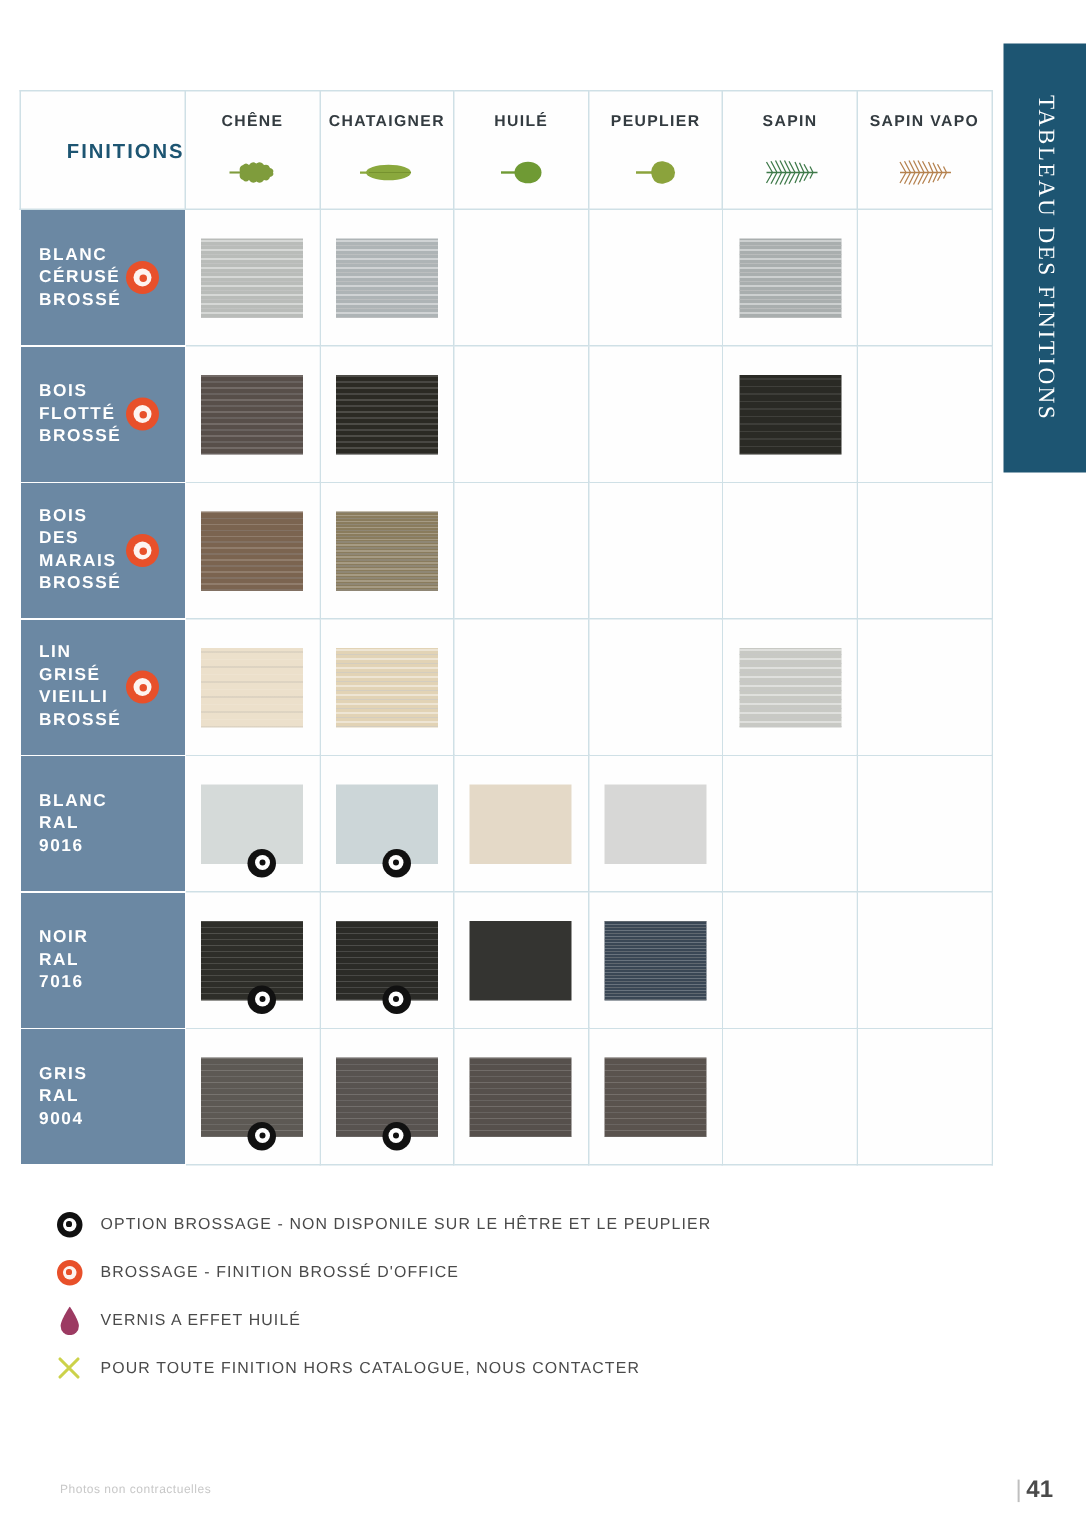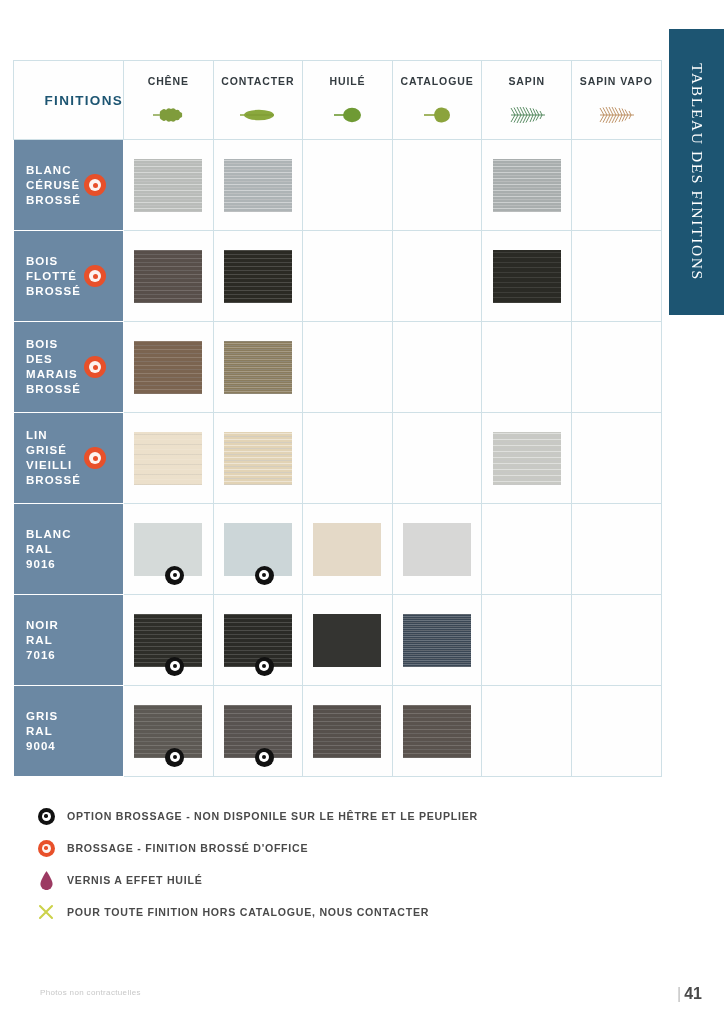--- a/index.html
+++ b/index.html
@@ -161,21 +161,20 @@
     width:26px;
     display:flex;align-items:center;justify-content:center;
     flex:0 0 26px;
   }
   .lg-txt{
     color:#4a4a4a;
     font-size:10.6px;
     letter-spacing:0.75px;
     margin-left:8px;
     white-space:nowrap;
-    font-weight:bold;
   }
   .ic-blk{
     width:17px;height:17px;border-radius:50%;
     background:#111111;position:relative;
     display:flex;align-items:center;justify-content:center;
   }
   .ic-blk::before{content:"";position:absolute;width:9px;height:9px;border-radius:50%;background:#fff;}
   .ic-blk::after{content:"";position:absolute;width:3.5px;height:3.5px;border-radius:50%;background:#111;}
   .ic-org{
     width:17px;height:17px;border-radius:50%;
@@ -221,40 +220,40 @@
       <th class="hdr-cell">
         <span class="hdr-name">CHÊNE</span>
         <span class="leaf-wrap">
           <svg width="36" height="18" viewBox="0 0 36 18">
               <path d="M3 9 L10 9 M12 4 Q14 2 16 4 Q18 1 21 3 Q24 1 26 4 Q29 3 30 6 Q33 7 32 9 Q33 11 30 12 Q29 15 26 14 Q24 17 21 15 Q18 17 16 14 Q14 16 12 14 Q9 13 10 9 Q9 5 12 4 Z" fill="#7f9c3c"></path>
               <path d="M3 9 L12 9" stroke="#7f9c3c" stroke-width="1.4"></path>
             </svg>
         </span>
       </th>
       <th class="hdr-cell">
-        <span class="hdr-name">CONTACTER</span>
+        <span class="hdr-name">CHATAIGNER</span>
         <span class="leaf-wrap">
           <svg width="42" height="18" viewBox="0 0 42 18">
               <ellipse cx="22" cy="9" rx="15" ry="5.2" fill="#8aa83d"></ellipse>
               <path d="M3 9 L9 9" stroke="#8aa83d" stroke-width="1.5"></path>
               <path d="M9 9 L37 9" stroke="#76922f" stroke-width="0.7"></path>
             </svg>
         </span>
       </th>
       <th class="hdr-cell">
         <span class="hdr-name">HUILÉ</span>
         <span class="leaf-wrap">
           <svg width="34" height="18" viewBox="0 0 34 18">
               <ellipse cx="22" cy="9" rx="9" ry="7.2" fill="#6f9a34"></ellipse>
               <path d="M4 9 L14 9" stroke="#6f9a34" stroke-width="1.6"></path>
             </svg>
         </span>
       </th>
       <th class="hdr-cell">
-        <span class="hdr-name">CATALOGUE</span>
+        <span class="hdr-name">PEUPLIER</span>
         <span class="leaf-wrap">
           <svg width="34" height="20" viewBox="0 0 34 20">
               <path d="M14 10 Q15 2 22 2.5 Q30 4 30 10 Q30 16 22 17.5 Q15 18 14 10 Z" fill="#8ba33c"></path>
               <path d="M4 10 L15 10" stroke="#8ba33c" stroke-width="1.6"></path>
             </svg>
         </span>
       </th>
       <th class="hdr-cell">
         <span class="hdr-name">SAPIN</span>
         <span class="leaf-wrap">

